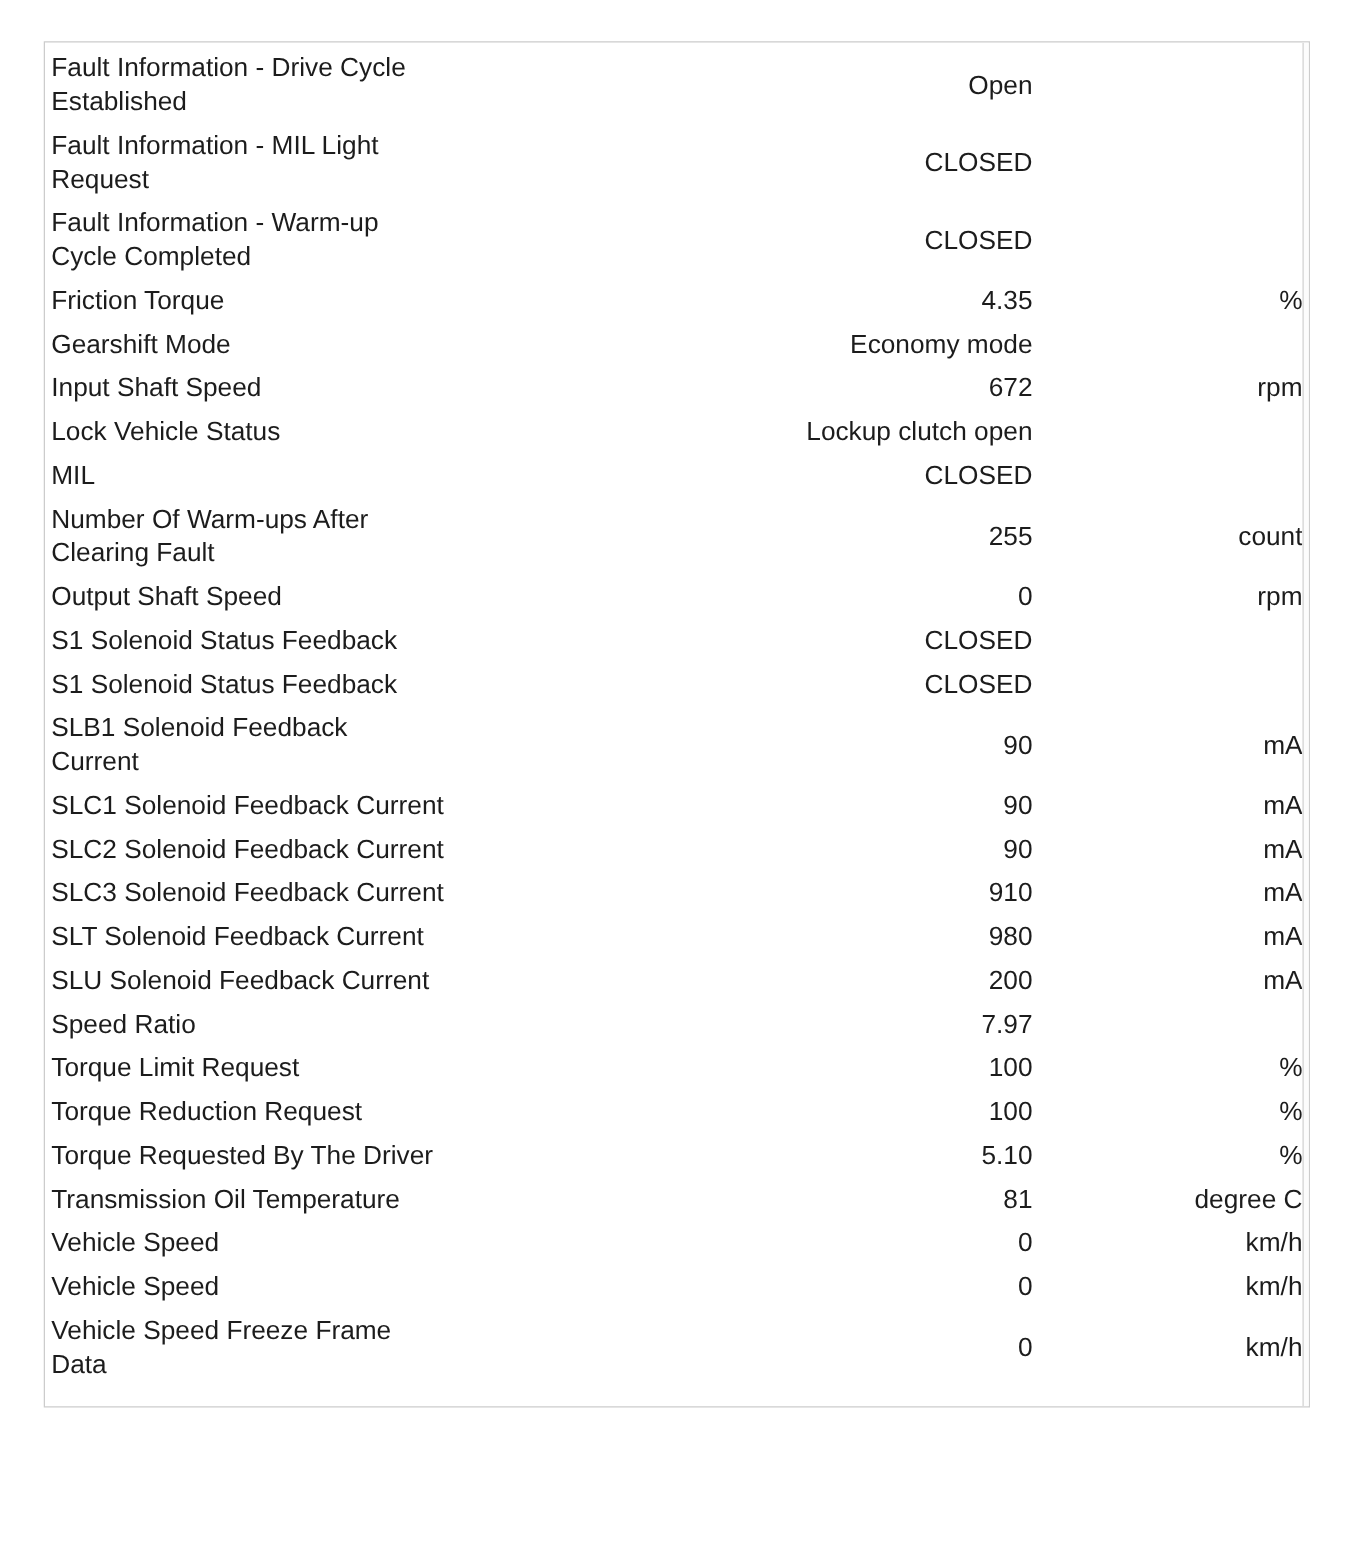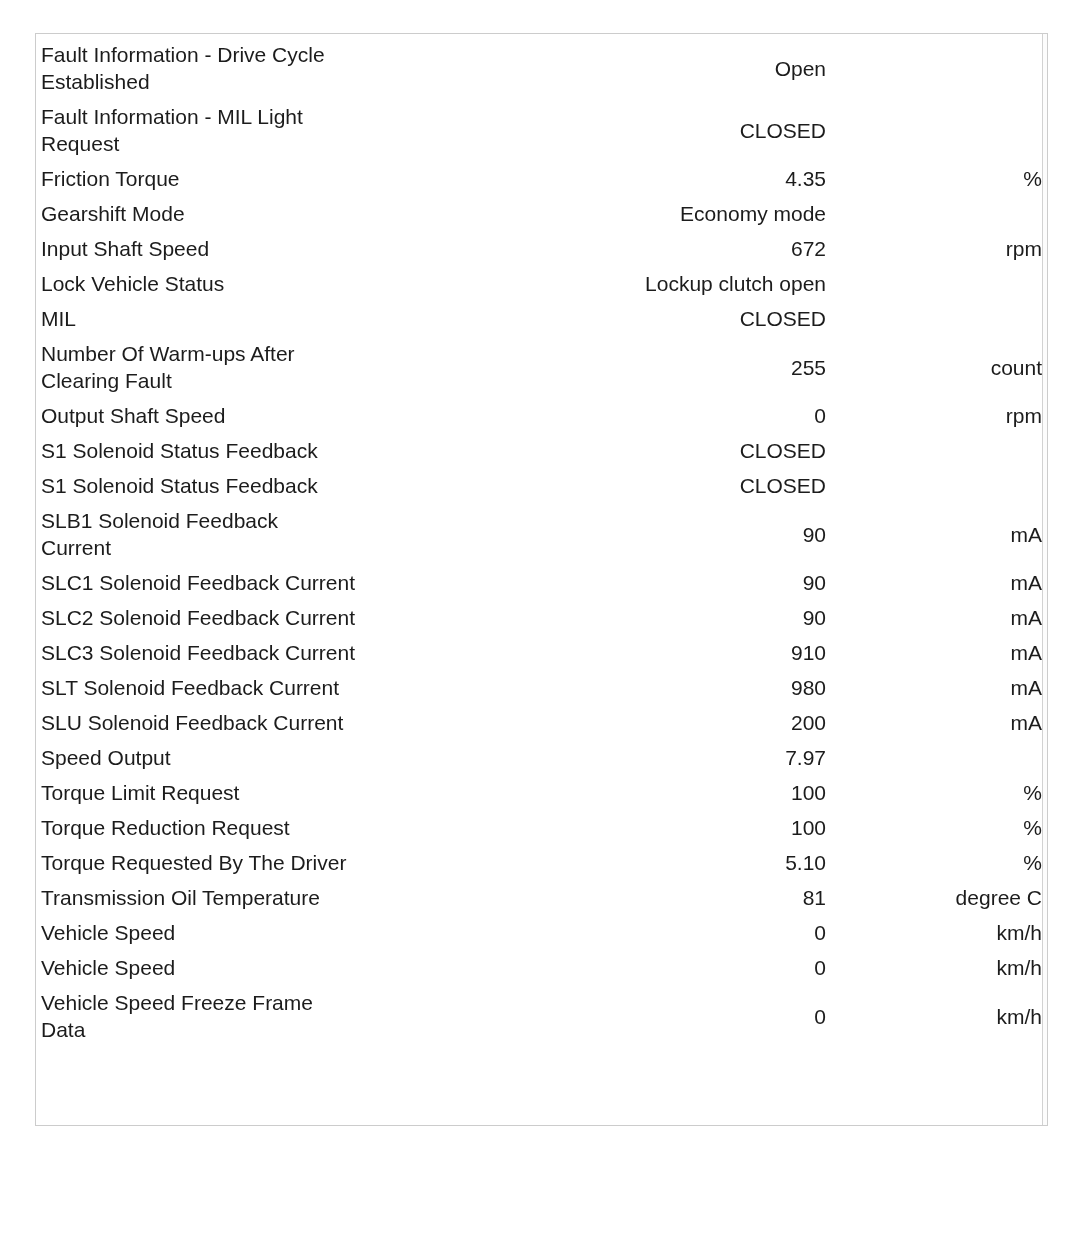--- a/index.html
+++ b/index.html
@@ -73,20 +73,26 @@
     <td class="value">Open</td>
     <td class="unit"></td>
   </tr>
         <tr>
     <td class="name">Fault Information - MIL Light
 Request</td>
     <td class="value">CLOSED</td>
     <td class="unit"></td>
   </tr>
         <tr>
+    <td class="name">Fault Information - Warm-up
+Cycle Completed</td>
+    <td class="value">CLOSED</td>
+    <td class="unit"></td>
+  </tr>
+        <tr>
     <td class="name">Friction Torque</td>
     <td class="value">4.35</td>
     <td class="unit">%</td>
   </tr>
         <tr>
     <td class="name">Gearshift Mode</td>
     <td class="value">Economy mode</td>
     <td class="unit"></td>
   </tr>
         <tr>
@@ -150,21 +156,21 @@
     <td class="name">SLT Solenoid Feedback Current</td>
     <td class="value">980</td>
     <td class="unit">mA</td>
   </tr>
         <tr>
     <td class="name">SLU Solenoid Feedback Current</td>
     <td class="value">200</td>
     <td class="unit">mA</td>
   </tr>
         <tr>
-    <td class="name">Speed Output</td>
+    <td class="name">Speed Ratio</td>
     <td class="value">7.97</td>
     <td class="unit"></td>
   </tr>
         <tr>
     <td class="name">Torque Limit Request</td>
     <td class="value">100</td>
     <td class="unit">%</td>
   </tr>
         <tr>
     <td class="name">Torque Reduction Request</td>

